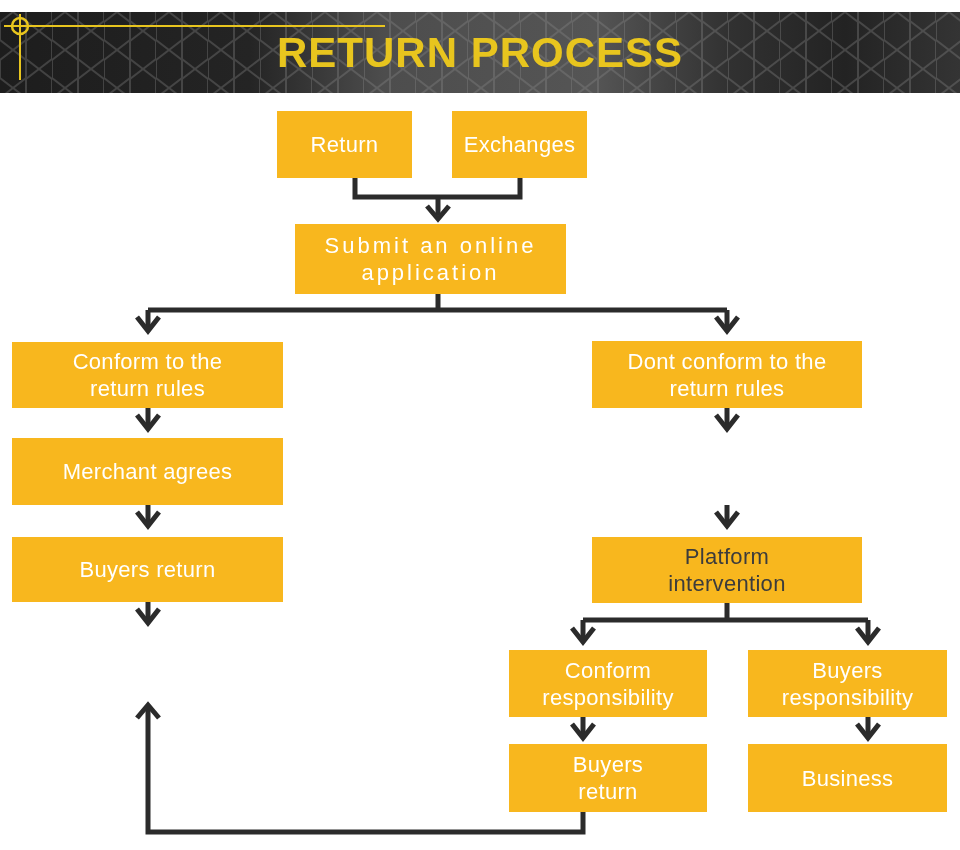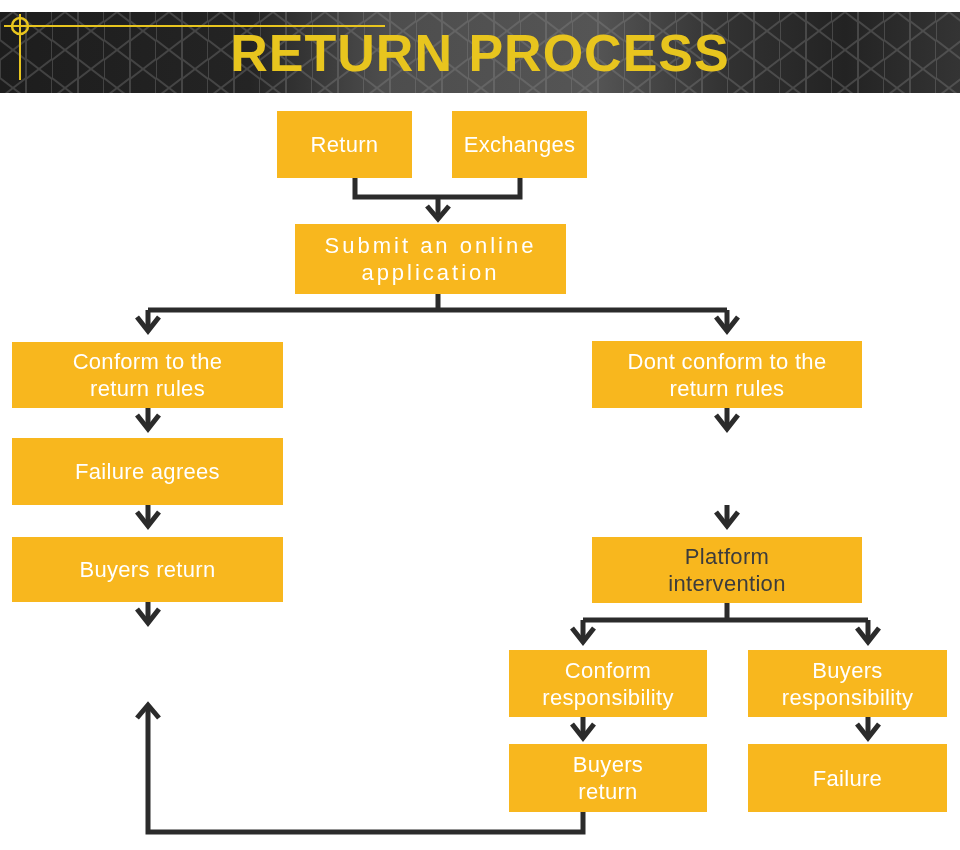--- a/index.html
+++ b/index.html
@@ -10,21 +10,21 @@
   
   .banner{
     position:absolute;left:0;top:12px;width:960px;height:81px;
     background:linear-gradient(90deg,#1d1d1d 0%,#242424 26%,#4d4d4d 40%,#555555 62%,#313131 76%,#232323 88%,#343434 100%);
   }
   .banner .mesh{position:absolute;left:0;top:0;width:100%;height:100%;}
   .banner .ornament{position:absolute;left:0;top:0;width:100%;height:100%;}
   .banner .title{
     position:absolute;left:0;top:0;width:100%;height:100%;
     display:flex;align-items:center;justify-content:center;
-    font-size:52px;font-weight:700;letter-spacing:1px;
+    font-size:42px;font-weight:700;letter-spacing:1px;
     color:var(--title_accent,#E8C51E);
   }
   
   .connectors{position:absolute;left:0;top:0;width:960px;height:850px;pointer-events:none;}
   .connectors path{stroke:var(--connector,#2B2B2B);stroke-width:5;fill:none;stroke-linejoin:miter;}
   
   .node{
     position:absolute;display:flex;align-items:center;justify-content:center;
     background:var(--node_fill,#F8B71E);
   }
@@ -112,21 +112,21 @@
   </div>
   <div class="node" style="left:452px;top:111px;width:135px;height:67px">
     <span class="node-label">Exchanges</span>
   </div>
 
   <div class="node" style="left:12px;top:342px;width:271px;height:66px">
     <span class="node-label">Conform to the
 return rules</span>
   </div>
   <div class="node" style="left:12px;top:438px;width:271px;height:67px">
-    <span class="node-label">Failure agrees</span>
+    <span class="node-label">Merchant agrees</span>
   </div>
   <div class="node" style="left:12px;top:537px;width:271px;height:65px">
     <span class="node-label">Buyers return</span>
   </div>
 
   <div class="node" style="left:592px;top:341px;width:270px;height:67px">
     <span class="node-label">Dont conform to the
 return rules</span>
   </div>
   <div class="node dark" style="left:592px;top:537px;width:270px;height:66px">
@@ -140,16 +140,16 @@
   </div>
   <div class="node" style="left:748px;top:650px;width:199px;height:67px">
     <span class="node-label">Buyers
 responsibility</span>
   </div>
   <div class="node" style="left:509px;top:744px;width:198px;height:68px">
     <span class="node-label">Buyers
 return</span>
   </div>
   <div class="node" style="left:748px;top:744px;width:199px;height:68px">
-    <span class="node-label">Failure</span>
+    <span class="node-label">Business</span>
   </div>
 
 </div>
 
 </body></html>

